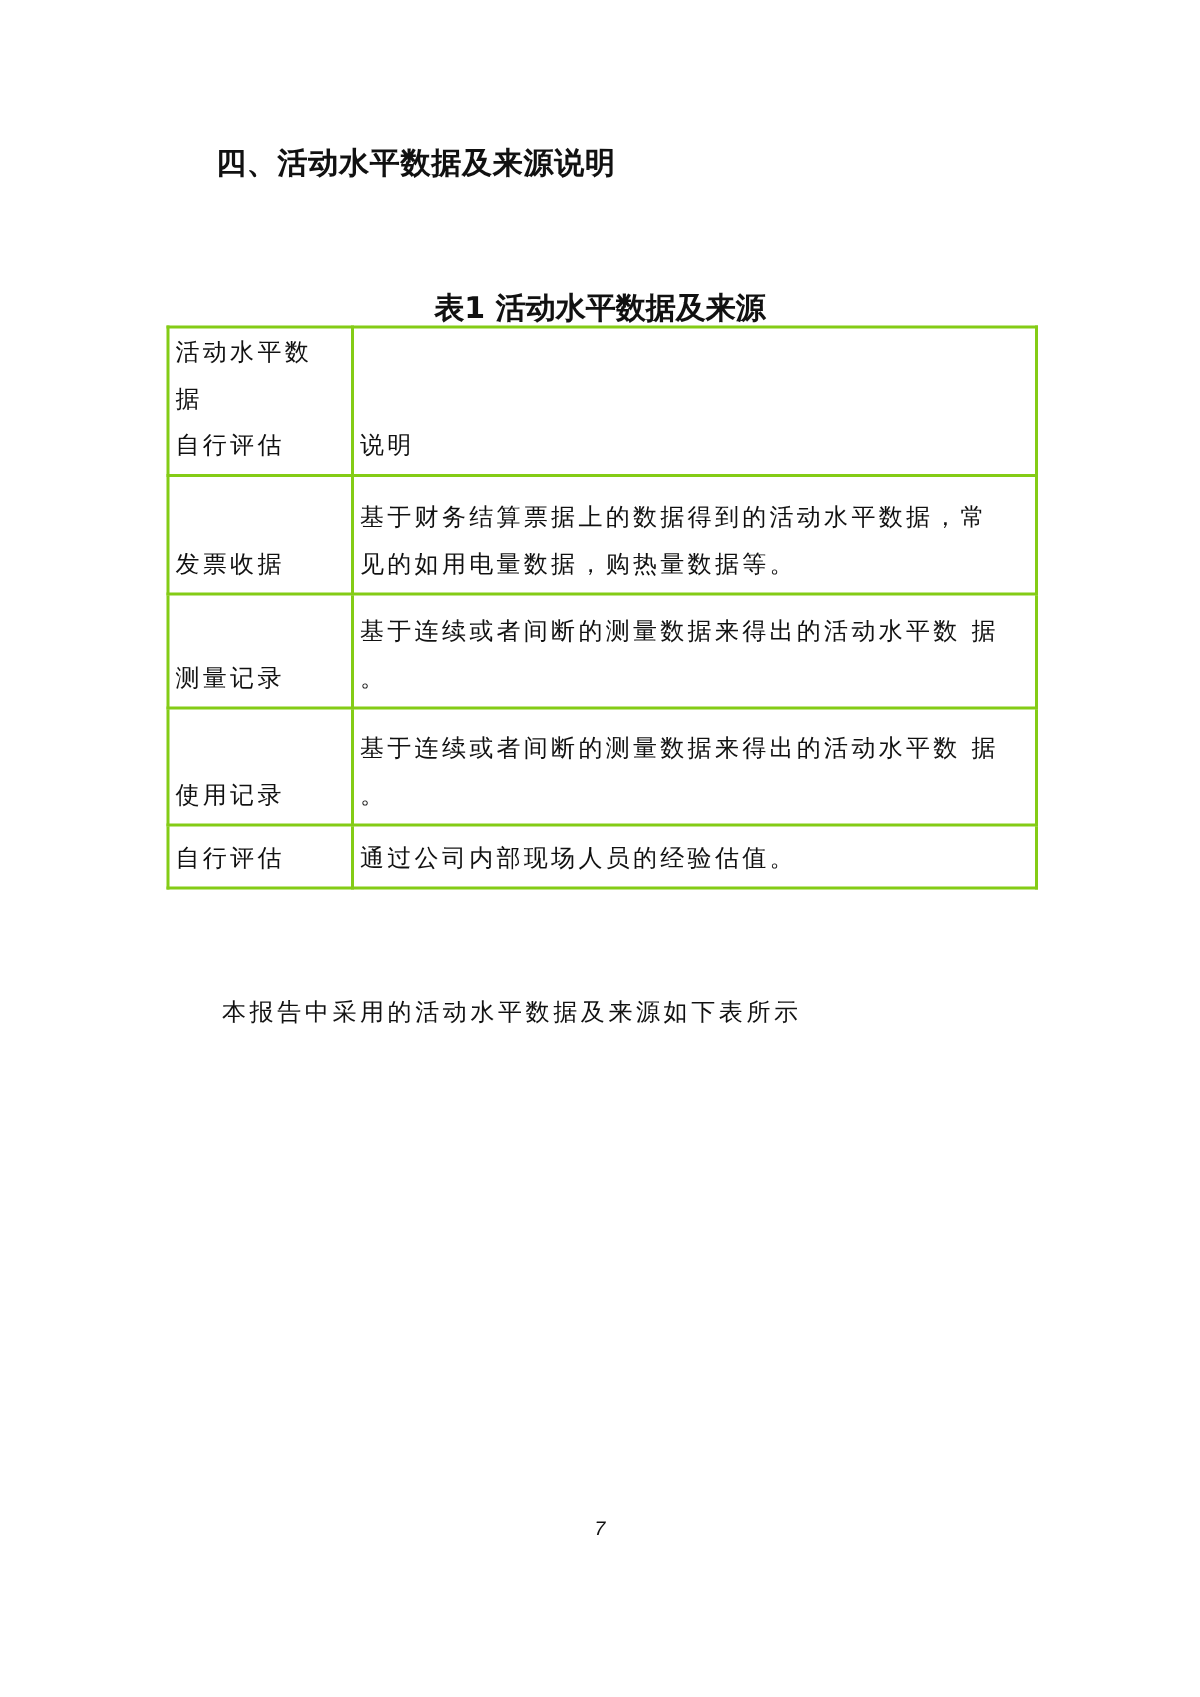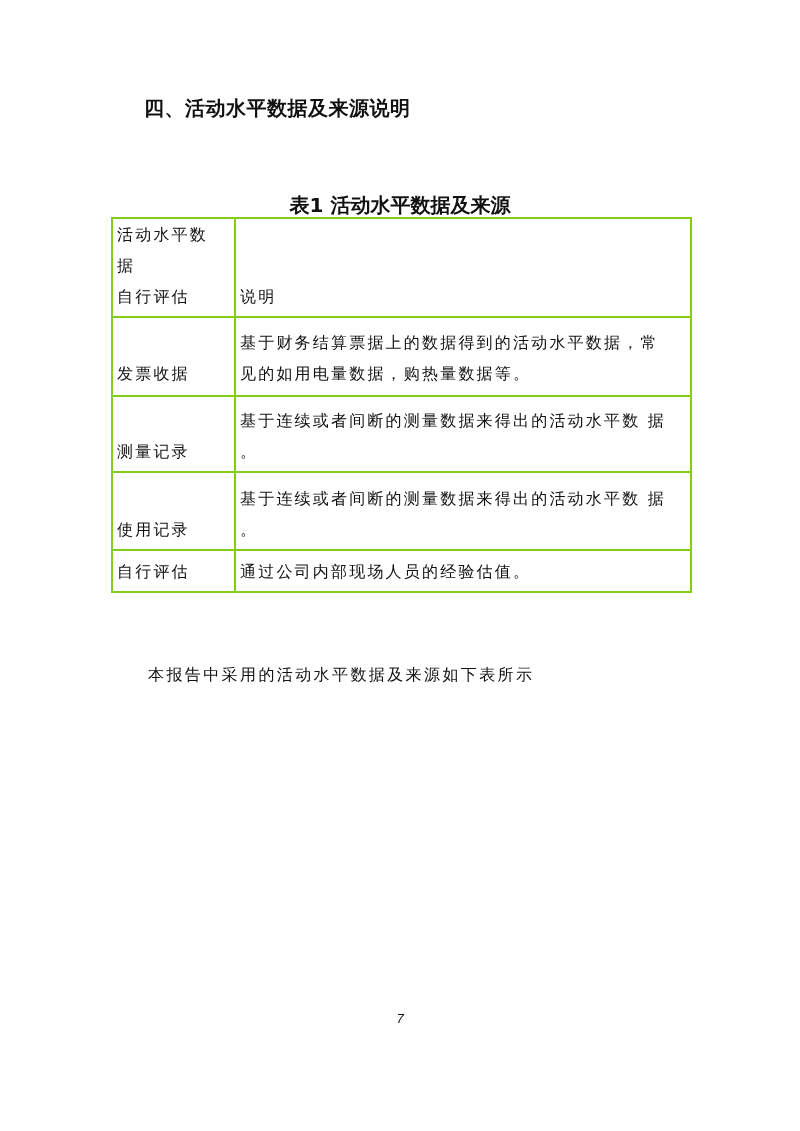--- a/index.html
+++ b/index.html
@@ -26,21 +26,21 @@
   table.src {
     position: absolute; left: 111px; top: 217px; width: 581px;
     border-collapse: collapse; font-size: 16px; letter-spacing: 2.2px;
   }
   table.src td {
     border: 2px solid #84cc16; padding: 0 4px; vertical-align: bottom;
     line-height: 31px;
   }
   table.src td.c1 { width: 113px; }
   table.src tr.r0 td { height: 74px; padding-bottom: 4px; }
-  table.src tr.r1 td { height: 73px; padding-bottom: 4px; font-family: Liberation Mono, monospace; }
+  table.src tr.r1 td { height: 73px; padding-bottom: 4px; }
   table.src tr.r2 td { height: 70px; padding-bottom: 4px; }
   table.src tr.r3 td { height: 72px; padding-bottom: 4px; }
   table.src tr.r4 td, table.src tr.r5 td, table.src tr.r6 td { height: 40px; vertical-align: middle; }
   .para2 {
     position: absolute; left: 112px; top: 664px;
     font-size: 16px; line-height: 22px; letter-spacing: 2.4px; margin-left: 36px;
   }
   .pageno {
     position: absolute; left: 0; width: 800px; top: 1011px; text-align: center;
     font-family: "Liberation Sans", sans-serif; font-style: italic; font-size: 13px;

